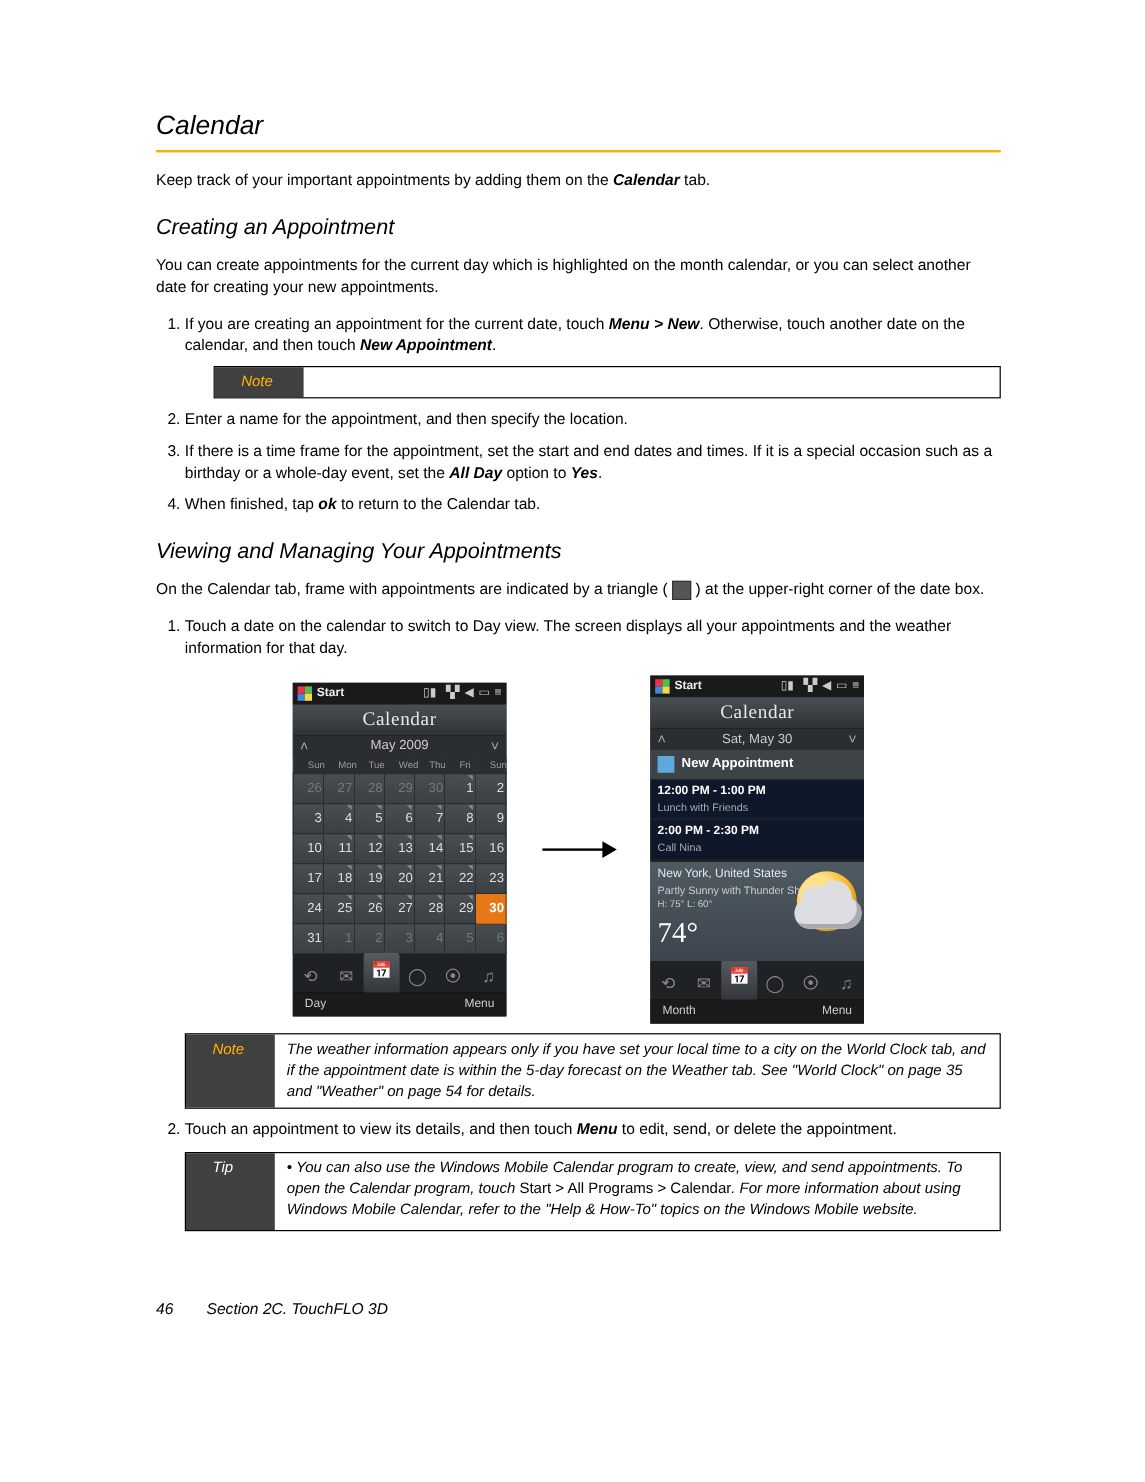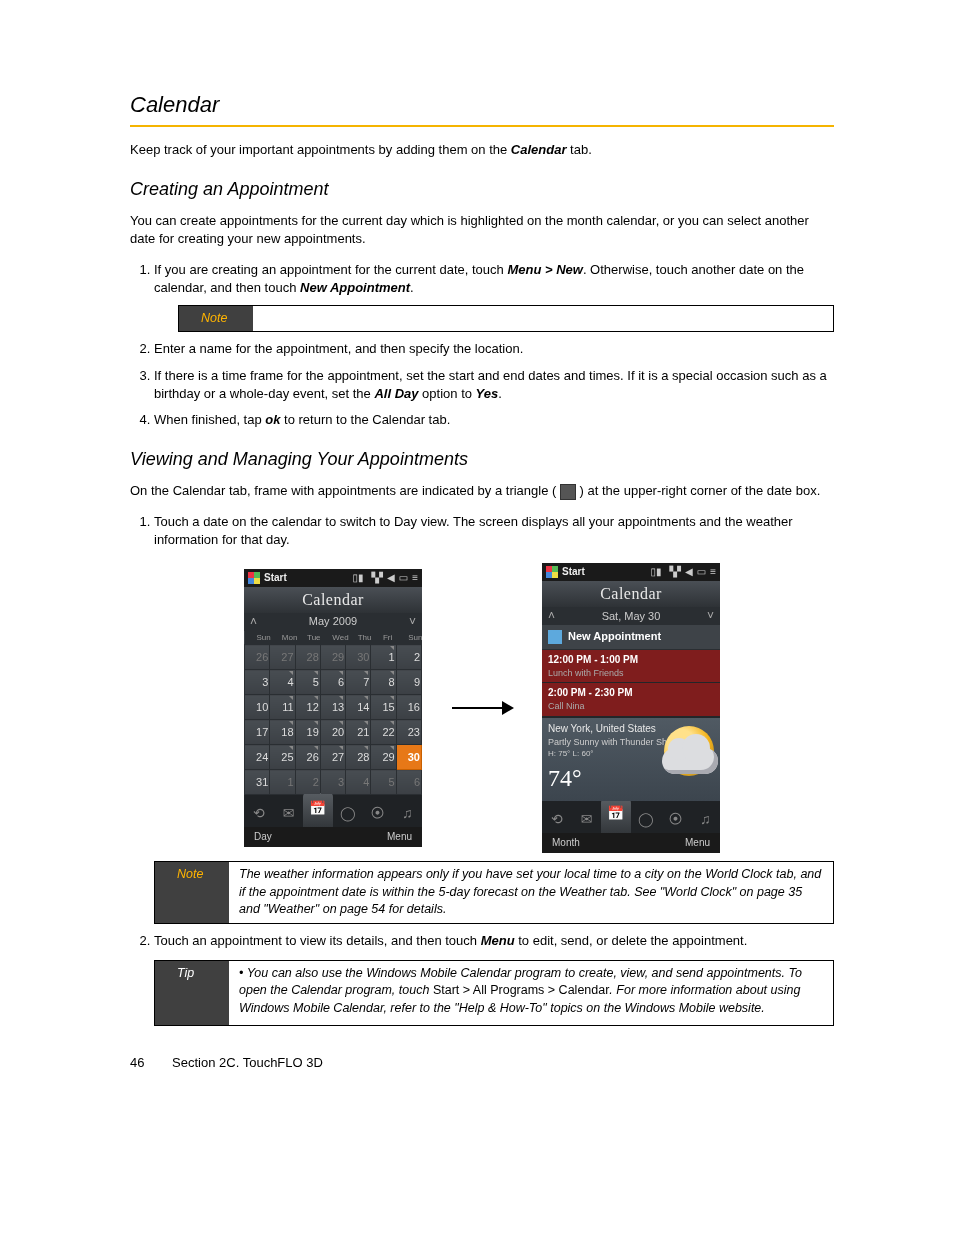--- a/index.html
+++ b/index.html
@@ -133,21 +133,21 @@
     background:linear-gradient(#585d62,#33373b); border-radius:4px 4px 0 0;
     color:#f7931e; height:30px; display:flex; align-items:center; justify-content:center;
   }
 
   
   .newapt {
     display:flex; align-items:center; gap:6px; background:#3e4348;
     padding:4px 6px; border-bottom:1px solid #2a2e32; color:#fff; font-weight:bold; font-size:11px;
   }
   .newapt .cal-ico { width:14px;height:14px;background:#5da9dd; display:inline-block;}
-  .dayblock { background:#7f1d1d; }
+  .dayblock { background:#0f172a; }
   .apt { padding:3px 6px; border-bottom:1px solid #232629; }
   .apt .tm { color:#fff; font-weight:bold; font-size:10px;}
   .apt .tt { color:#aaa; font-size:9px;}
   .weather {
     position:relative; background: linear-gradient(#505a63,#3c454e);
     padding:4px 6px 6px 6px; color:#e8e8e8;
     border-top:1px solid #232629; min-height:70px;
   }
   .weather .loc { font-weight:normal; font-size:10px;}
   .weather .cond { font-size:9px; color:#ccc;}
@@ -162,21 +162,22 @@
     background:#dcdde0; border-radius:16px;
     box-shadow: inset -4px -4px 0 #a9aab1;
   }
   .weather .cloud::before, .weather .cloud::after{
     content:""; position:absolute; background:#dcdde0; border-radius:50%;
   }
   .weather .cloud::before{ width:22px;height:22px; left:6px; top:-10px;}
   .weather .cloud::after{ width:28px;height:28px; right:8px; top:-14px;}
 
   .page-footer {
-    margin-top: 28px;
+    margin-top: 56px;
+    font-style: italic;
     font-size: 13px;
   }
   .page-footer .pg { font-weight:400; margin-right: 24px; }
 </style>
 </head>
 <body>
 
 <h1>Calendar</h1>
 <hr class="hr-orange">
 

